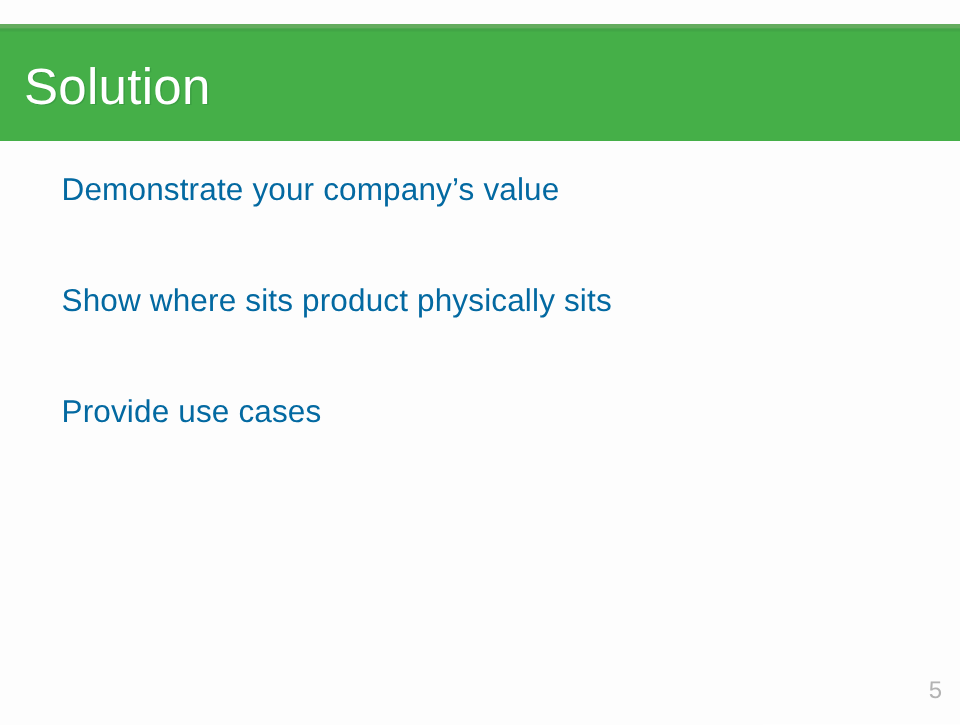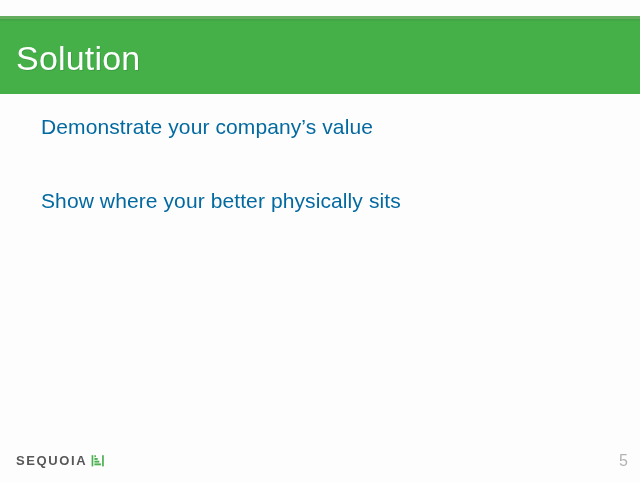--- a/index.html
+++ b/index.html
@@ -148,39 +148,29 @@
     <div class="slide-title">Solution</div>
   </div>
 
   <div class="body-area">
 
     <div class="para">
       <div class="body-line">Demonstrate your company’s value</div>
     </div>
 
     <div class="para">
-      <div class="body-line">Show where your better physically sits</div>
+      <div class="body-line">Show where sits product physically sits</div>
     </div>
 
+    <div class="para">
+      <div class="body-line">Provide use cases</div>
+    </div>
 
   </div>
 
   <div class="footer">
 
-    <div class="logo">
-      <span class="logo-wordmark">SEQUOIA</span>
-      <span class="logo-mark">
-        <svg width="14" height="14" viewBox="0 0 14 14" xmlns="http://www.w3.org/2000/svg" aria-hidden="true">
-          <rect x="0.6" y="1.2" width="1.7" height="11.2" fill="#4caf50"></rect>
-          <rect x="3.4" y="1.2" width="1.5" height="2.0" fill="#4caf50"></rect>
-          <rect x="3.4" y="4.0" width="3.3" height="1.9" fill="#4caf50"></rect>
-          <rect x="3.4" y="6.7" width="4.9" height="1.9" fill="#4caf50"></rect>
-          <rect x="3.4" y="9.4" width="6.5" height="1.9" fill="#4caf50"></rect>
-          <rect x="11.1" y="1.2" width="1.7" height="11.2" fill="#4caf50"></rect>
-        </svg>
-      </span>
-    </div>
 
     <div class="page-number">5</div>
 
   </div>
 
 </div>
 
 </body></html>

